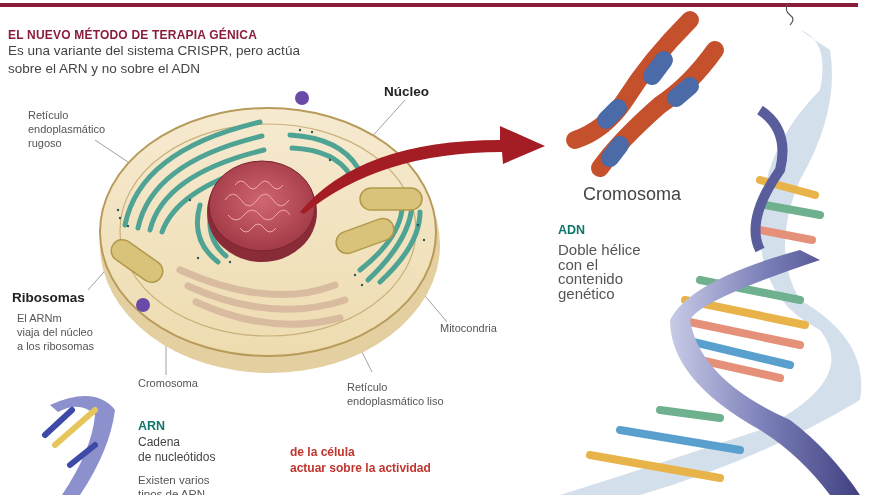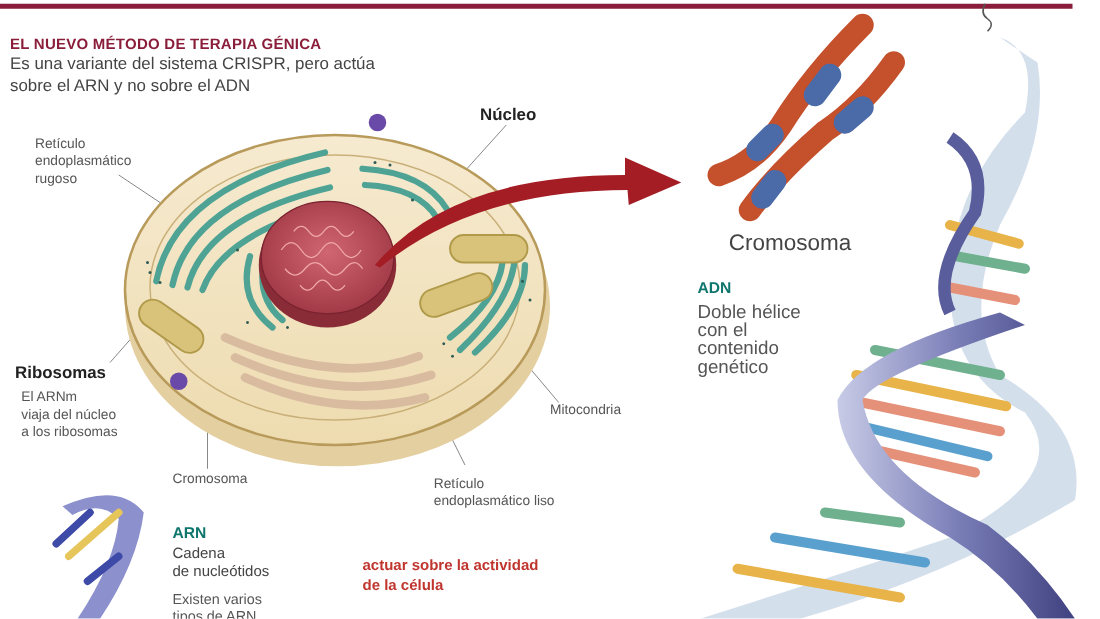--- a/index.html
+++ b/index.html
@@ -183,15 +183,15 @@
 <div class="lbl-mid" style="left:138px; top:435px;">
   <div>Cadena</div>
   <div>de nucleótidos</div>
 </div>
 <div class="lbl" style="left:138px; top:473px; font-size:11.5px;">
   <div>Existen varios</div>
   <div>tipos de ARN</div>
 </div>
 
 <div class="callout" style="left:290px; top:444px;">
+  <div>de la célula</div>
   <div>actuar sobre la actividad</div>
-  <div>de la célula</div>
 </div>
 
 </body></html>

